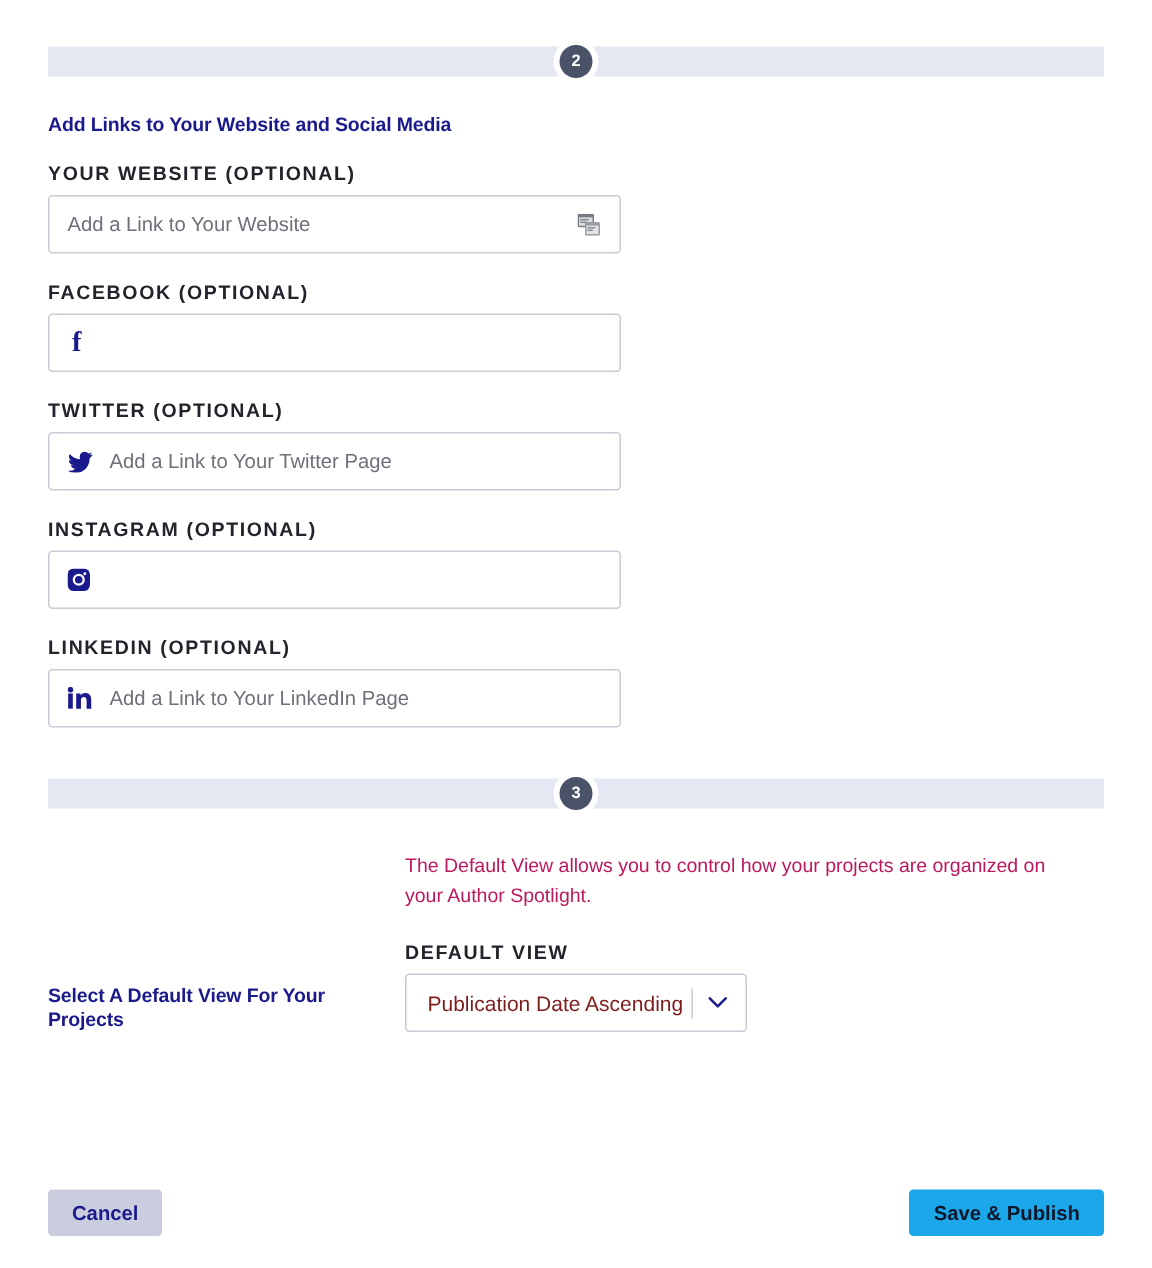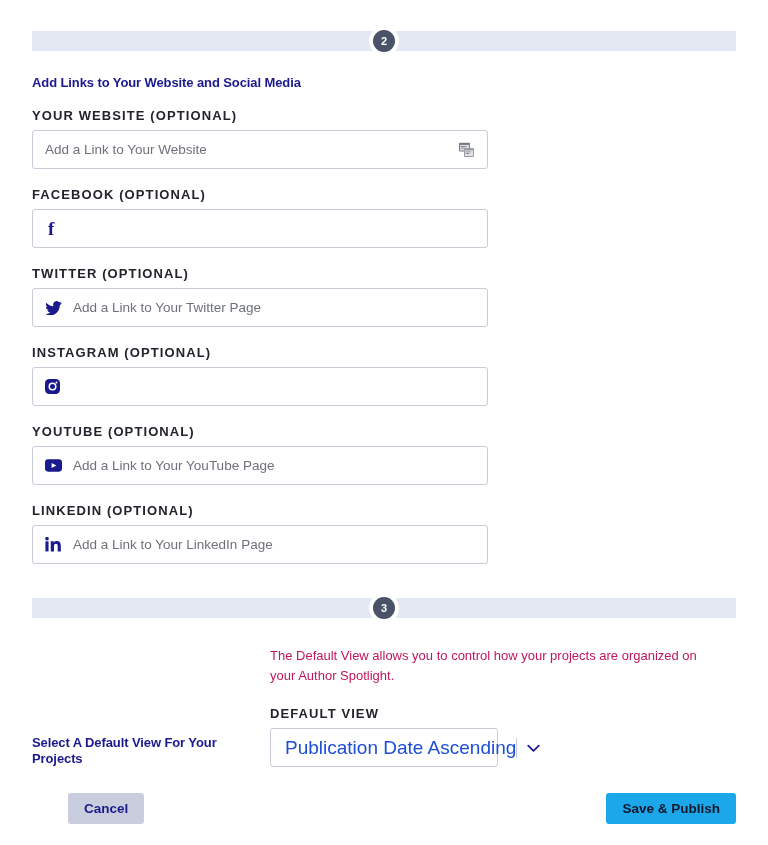--- a/index.html
+++ b/index.html
@@ -70,21 +70,21 @@
     font-size: 13px;
     font-weight: bold;
     letter-spacing: 1.1px;
     color: #23232b;
     text-transform: uppercase;
     margin-bottom: 7px;
     display: block;
   }
 
   .input-box {
-    width: 456px;
+    width: 382px;
     height: 39px;
     border: 1px solid #c9ccd6;
     border-radius: 3px;
     background: #ffffff;
     display: flex;
     align-items: center;
     padding: 0 12px;
     position: relative;
   }
   .input-box .ph {
@@ -148,22 +148,22 @@
     height: 39px;
     border: 1px solid #c9ccd6;
     border-radius: 3px;
     background: #ffffff;
     display: flex;
     align-items: center;
     padding: 0 12px 0 14px;
     justify-content: space-between;
   }
   .select-value {
-    font-size: 19px;
-    color: #1d4ed8;
+    font-size: 14px;
+    color: #7f1d1d;
     white-space: nowrap;
   }
   .select-right {
     display: flex;
     align-items: center;
     gap: 10px;
   }
   .select-divider {
     width: 1px;
     height: 20px;
@@ -183,21 +183,20 @@
   .btn {
     border: none;
     border-radius: 3px;
     font-size: 13.5px;
     font-weight: bold;
     font-family: "Liberation Sans", sans-serif;
     cursor: pointer;
     padding: 0 16px;
     height: 31px;
     line-height: 31px;
-    margin-left: 36px;
   }
   .btn-cancel {
     background: #c9cddd;
     color: #1a1a8c;
   }
   .btn-publish {
     background: #1ca7ea;
     color: #0f172a;
   }
 </style>
@@ -264,32 +263,20 @@
         <span class="lead-icon">
           <svg width="15" height="15" viewBox="0 0 16 16" aria-hidden="true">
             <rect x="0" y="0" width="16" height="16" rx="4.5" fill="#1a1a8c"></rect>
             <circle cx="8" cy="8" r="3.5" fill="none" stroke="#ffffff" stroke-width="1.6"></circle>
             <circle cx="12.3" cy="3.7" r="1.05" fill="#ffffff"></circle>
           </svg>
         </span>
       </div>
     </div>
 
-    <div class="field">
-      <label class="field-label">YOUTUBE (OPTIONAL)</label>
-      <div class="input-box">
-        <span class="lead-icon">
-          <svg width="17" height="13" viewBox="0 0 18 13" aria-hidden="true">
-            <rect x="0" y="0" width="18" height="13" rx="3.2" fill="#1a1a8c"></rect>
-            <path d="M7 3.8 L12 6.5 L7 9.2 Z" fill="#ffffff"></path>
-          </svg>
-        </span>
-        <span class="ph">Add a Link to Your YouTube Page</span>
-      </div>
-    </div>
 
     <div class="field">
       <label class="field-label">LINKEDIN (OPTIONAL)</label>
       <div class="input-box">
         <span class="lead-icon">
           <svg width="17" height="15" viewBox="0 0 18 16" aria-hidden="true">
             <rect x="0.4" y="4.6" width="3.3" height="10.8" fill="#1a1a8c"></rect>
             <circle cx="2.05" cy="1.9" r="1.95" fill="#1a1a8c"></circle>
             <path d="M6.1 4.6 h3.15 v1.5 c.6-1 1.8-1.75 3.3-1.75 2.6 0 4.25 1.6 4.25 4.6 v6.45 h-3.3 V9.5 c0-1.5-.65-2.4-1.95-2.4 -1.25 0-2.05.85-2.05 2.4 v5.9 H6.1 Z" fill="#1a1a8c"></path>
           </svg>

